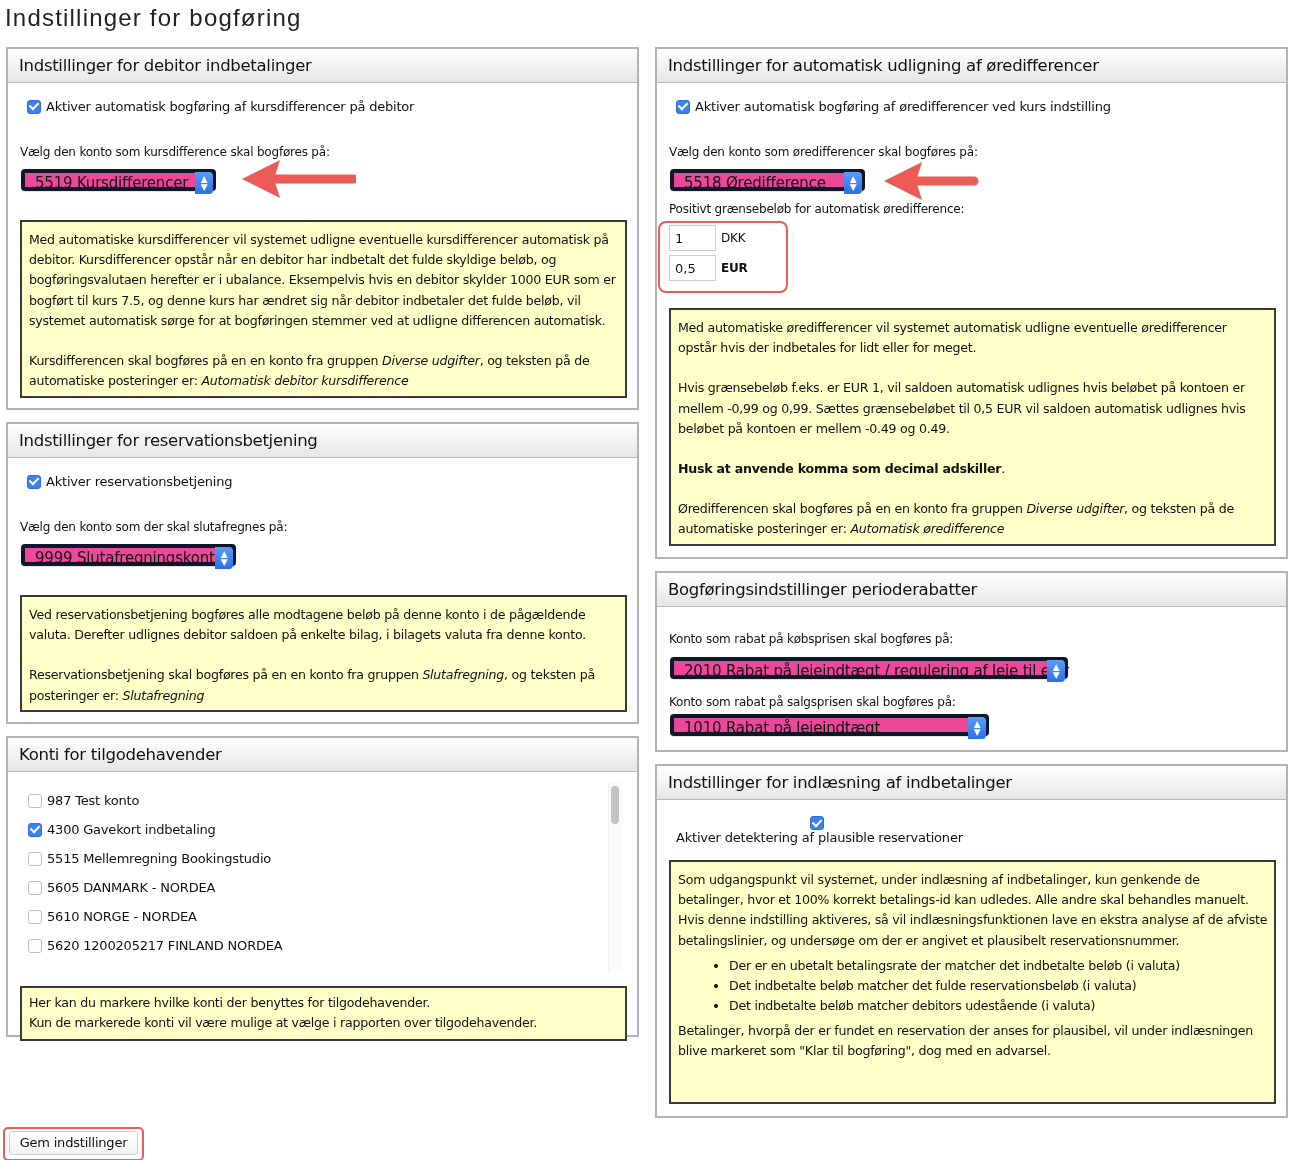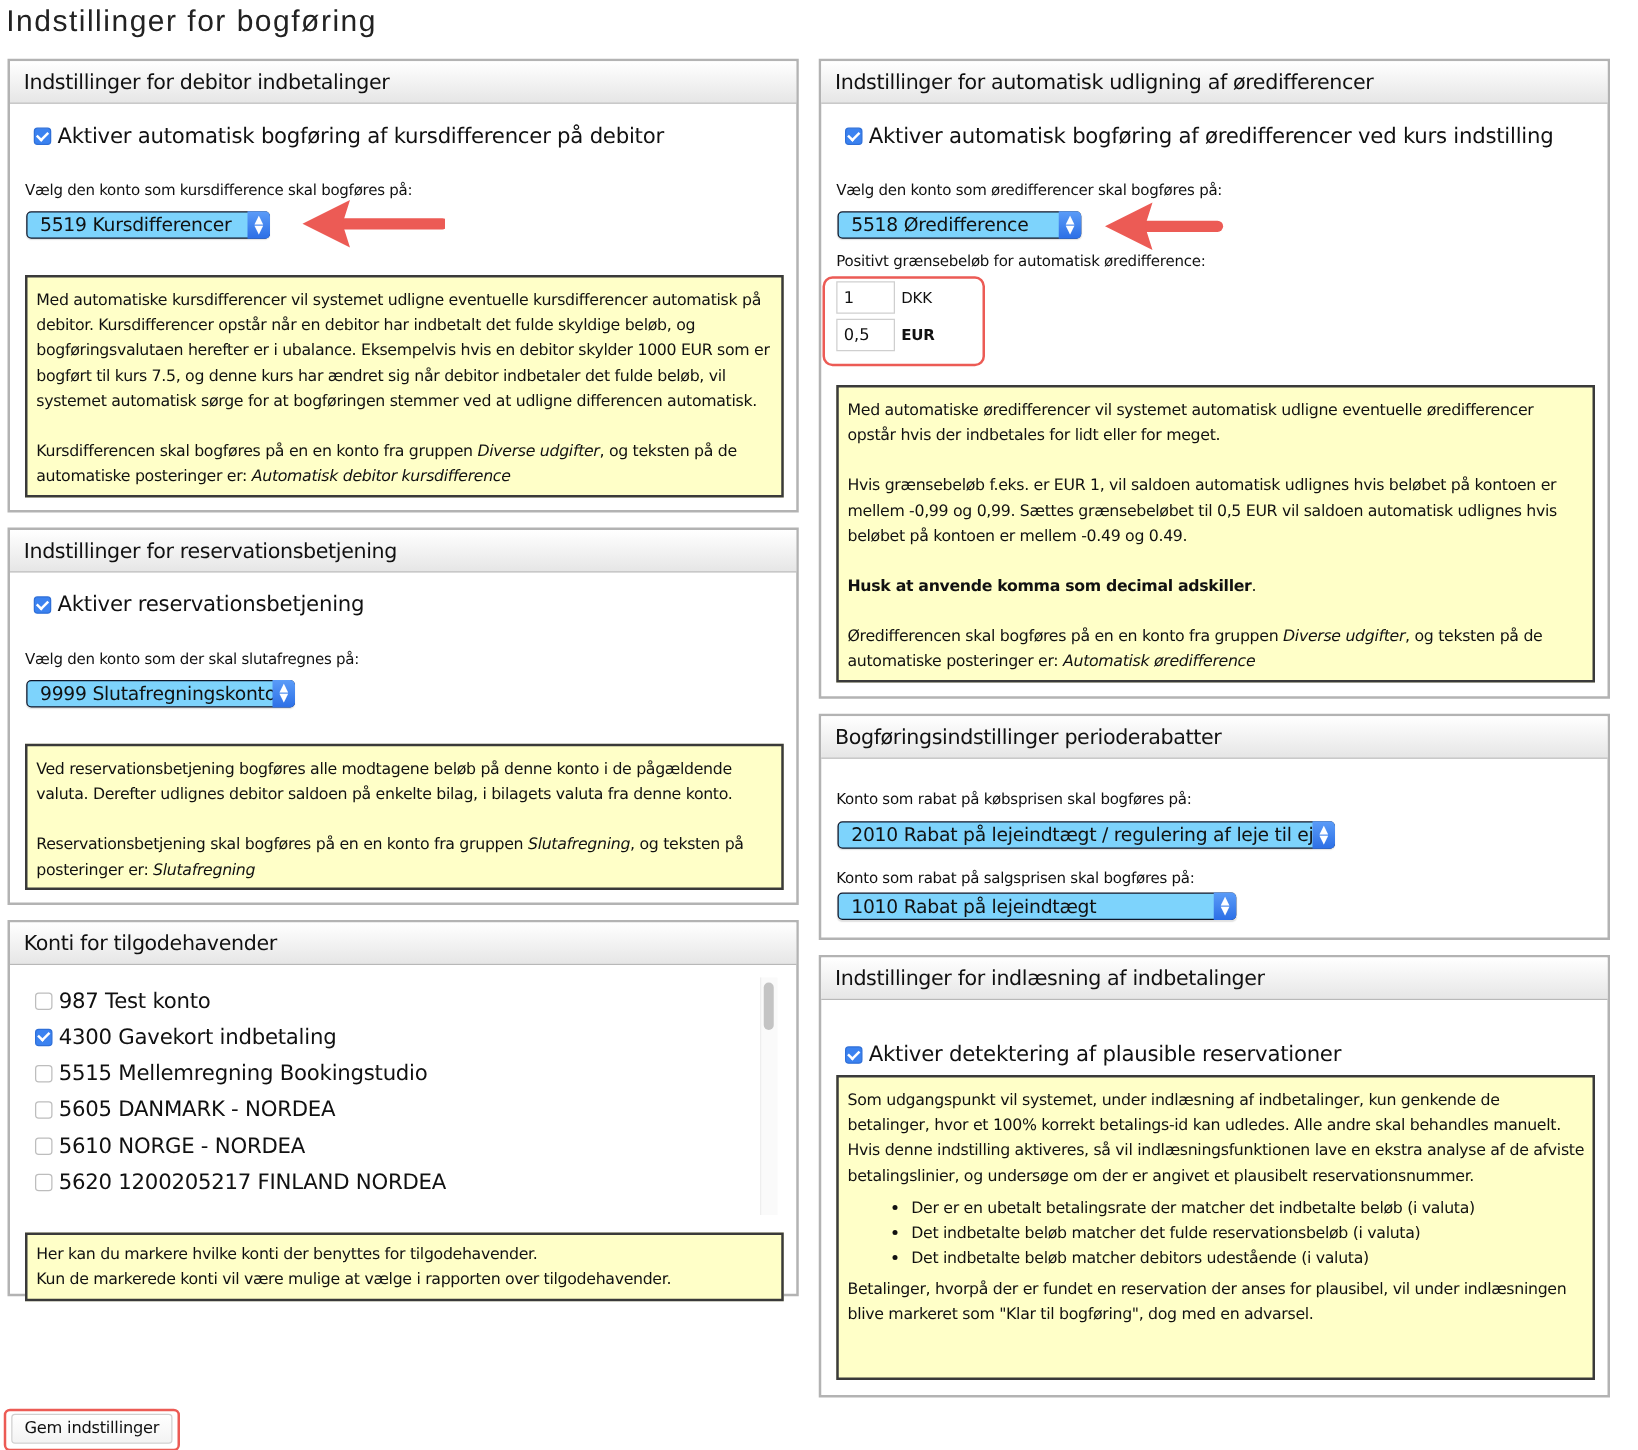--- a/index.html
+++ b/index.html
@@ -26,35 +26,35 @@
     height: 34px;
     background: linear-gradient(#ffffff, #e6e6e6);
     border-bottom: 1px solid #b8b8b8;
     padding: 7px 11px 0 11px;
     font-family: "DejaVu Sans", sans-serif;
     font-weight: normal; font-size: 16.5px; color: #111;
     letter-spacing: -0.3px;
     white-space: nowrap;
   }
   .abs { position: absolute; }
-  .row-check { display: flex; align-items: center; white-space: nowrap; font-size: 17px; letter-spacing: -0.2px; }
+  .row-check { display: flex; align-items: center; white-space: nowrap; font-size: 13px; letter-spacing: -0.2px; }
   .cb {
     width: 14px; height: 14px; border-radius: 3px; margin-right: 5px; flex: none;
     display: inline-flex; align-items: center; justify-content: center;
   }
   .cb.on { background: #3b82f0; border: 1px solid #2f6fd8; }
   .cb.on::after {
     content: ""; width: 4px; height: 7px; border: solid #fff; border-width: 0 2px 2px 0;
     transform: rotate(45deg) translate(-1px,-1px);
   }
   .cb.off { background: #fff; border: 1px solid #bdbdbd; }
   .label { white-space: nowrap; font-size: 12px; letter-spacing: -0.2px; }
   .select {
     position: absolute; height: 22px;
-    border: 1px solid #0f172a; border-radius: 4px; background: #7dd3fc;
+    border: 4px solid #0f172a; border-radius: 4px; background: #ec4899;
     box-shadow: 0 1px 1px rgba(0,0,0,0.12);
     font-size: 15px; padding: 1px 12px 0 10px; white-space: nowrap; letter-spacing: -0.2px;
   }
   .select .stepper {
     position: absolute; right: -1px; top: -1px; width: 18px; height: 22px;
     background: linear-gradient(#5b9cf8, #2c6fe6);
     border-radius: 0 4px 4px 0;
     color: #fff; font-size: 9px; line-height: 8px; text-align: center; padding-top: 3px;
   }
   .note {
@@ -218,21 +218,21 @@
   </div>
   <div class="abs label" style="left:12px; top:122px;">Konto som rabat på salgsprisen skal bogføres på:</div>
   <div class="select" style="left:13px; top:141px; width:319px;">
     <span>1010 Rabat på lejeindtægt</span>
     <span class="stepper">▲<br>▼</span>
   </div>
 </div>
 
 <div class="panel" style="left:655px; top:764px; width:633px; height:354px;">
   <div class="panel-header">Indstillinger for indlæsning af indbetalinger</div>
-  <div class="abs row-check" style="left:19px; top:68px;">
+  <div class="abs row-check" style="left:19px; top:50px;flex-direction:column;">
     <span class="cb on"></span>
     <span>Aktiver detektering af plausible reservationer</span>
   </div>
   <div class="note" style="left:12px; top:94px; width:607px; height:244px;">
     <p>Som udgangspunkt vil systemet, under indlæsning af indbetalinger, kun genkende de betalinger, hvor et 100% korrekt betalings-id kan udledes. Alle andre skal behandles manuelt.</p>
     <p>Hvis denne indstilling aktiveres, så vil indlæsningsfunktionen lave en ekstra analyse af de afviste betalingslinier, og undersøge om der er angivet et plausibelt reservationsnummer.</p>
     <ul>
       <li>Der er en ubetalt betalingsrate der matcher det indbetalte beløb (i valuta)</li>
       <li>Det indbetalte beløb matcher det fulde reservationsbeløb (i valuta)</li>
       <li>Det indbetalte beløb matcher debitors udestående (i valuta)</li>

